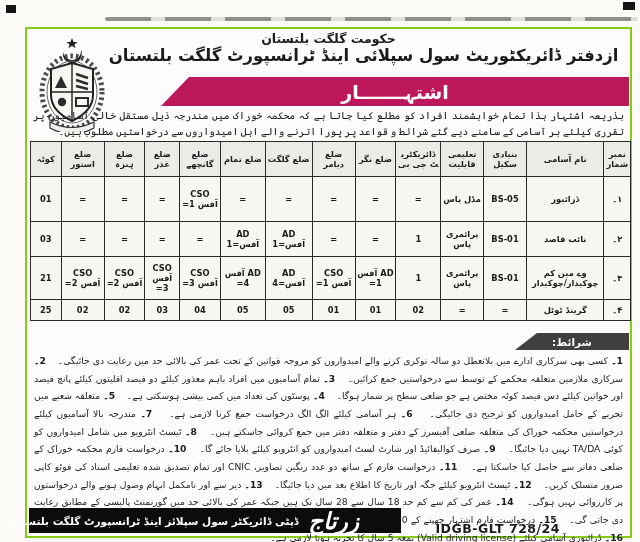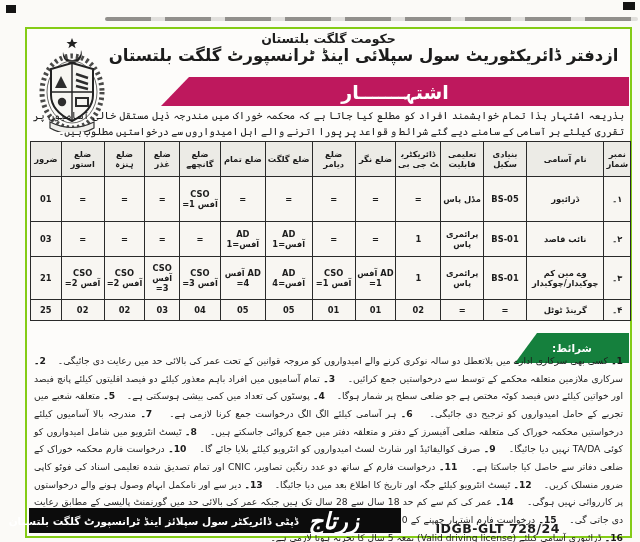--- a/index.html
+++ b/index.html
@@ -24,21 +24,21 @@
   table.jobs th,table.jobs td{border:1.5px solid #2a2a2a;padding:1px;overflow:hidden;word-wrap:break-word;}
   table.jobs thead th{height:32px;background:#ecebe6;font-weight:bold;}
   table.jobs tbody td{background:#f8f6f2;font-weight:bold;}
   table.jobs tbody tr:nth-child(1) td{height:42px;}
   table.jobs tbody tr:nth-child(2) td{height:32px;}
   table.jobs tbody tr:nth-child(3) td{height:40px;}
   table.jobs tbody tr:nth-child(4) td{height:18px;}
   col.c1{width:26px}col.c2{width:76px}col.c3{width:42px}col.c4{width:42px}col.c5{width:44px}
   col.c6{width:40px}col.c7{width:42px}col.c8{width:46px}col.c9{width:44px}col.c10{width:40px}
   col.c11{width:34px}col.c12{width:40px}col.c13{width:42px}col.c14{width:30px}
-  .shariat{position:absolute;top:304px;right:1px;width:114px;height:30px;background:#15803d;
+  .shariat{position:absolute;top:304px;right:1px;width:114px;height:17px;background:#404040;
     clip-path:polygon(0 100%,22px 0,100% 0,100% 100%);color:#fff;display:flex;align-items:center;justify-content:center;
     font-size:10.5px;font-weight:bold;direction:rtl;}
   .conditions{position:absolute;top:323px;left:7px;right:7px;direction:rtl;text-align:justify;
     font-size:9.2px;line-height:1.92;}
   .conditions b{font-weight:bold;}
   .footer-banner{position:absolute;left:2px;bottom:3px;width:372px;height:25px;background:#0c0c0c;color:#fff;
     direction:rtl;display:flex;align-items:center;padding:0 8px;box-sizing:border-box;}
   .sig-name{font-size:23px;font-weight:bold;font-style:italic;margin-left:10px;margin-right:34px;white-space:nowrap;}
   .sig-title{font-size:10.5px;font-weight:bold;white-space:nowrap;}
   .ref-no{position:absolute;right:70px;bottom:0;font-size:12.5px;font-weight:bold;letter-spacing:.5px;text-align:center;}
@@ -99,21 +99,21 @@
             <th>تعلیمی قابلیت</th>
             <th>ڈائریکٹریٹ جی بی</th>
             <th>ضلع نگر</th>
             <th>ضلع دیامر</th>
             <th>ضلع گلگت</th>
             <th>ضلع تمام</th>
             <th>ضلع گانچھے</th>
             <th>ضلع غذر</th>
             <th>ضلع ہنزہ</th>
             <th>ضلع استور</th>
-            <th>ضرور</th>
+            <th>کوٹہ</th>
           </tr>
         </thead>
       <tbody>
           <tr>
             <td>۱۔</td>
             <td>ڈرائیور</td>
             <td>BS-05</td>
             <td>مڈل پاس</td>
             <td>=</td>
             <td>=</td>

